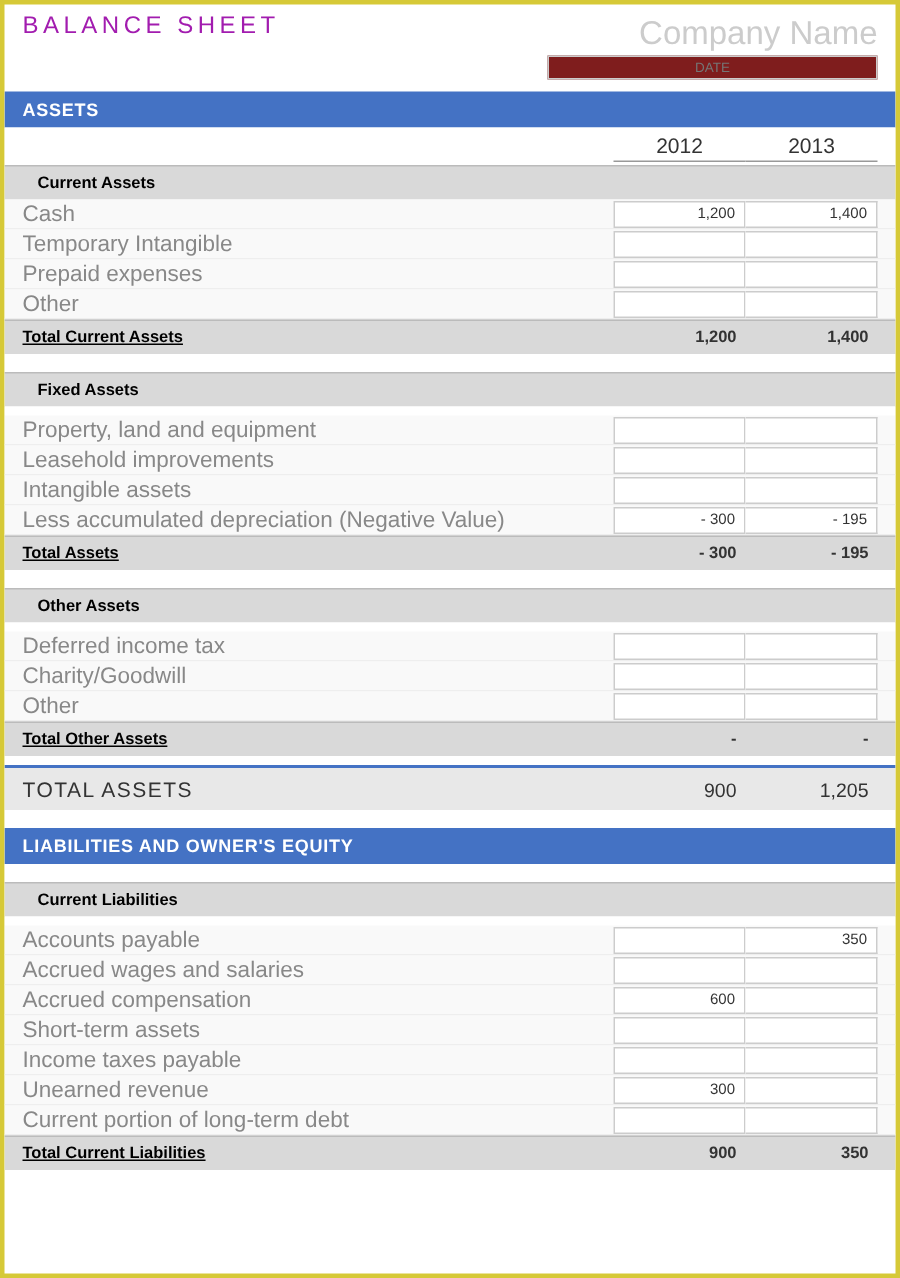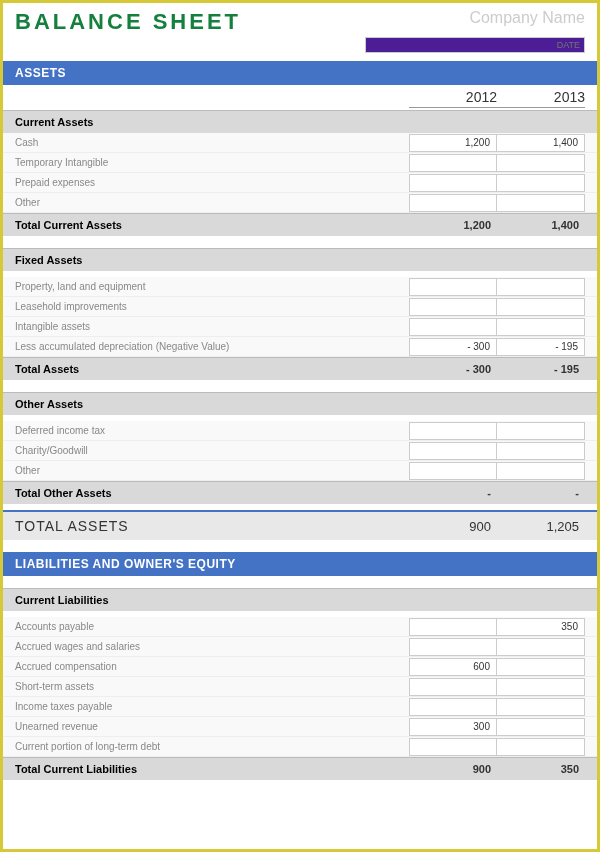--- a/index.html
+++ b/index.html
@@ -13,85 +13,85 @@
     color: #666;
     overflow: hidden;
   }
   .header {
     display: flex;
     justify-content: space-between;
     align-items: flex-start;
     padding: 6px 12px 2px 12px;
   }
   .title {
+    font-size: 16px;
+    color: #a21caf;
+    letter-spacing: 3px;
+    font-weight: 400;
+  }
+  .company {
     font-size: 22px;
-    color: #15803d;
-    letter-spacing: 3px;
-    font-weight: 700;
-  }
-  .company {
-    font-size: 16px;
     color: #ccc;
     font-weight: 400;
   }
   .date-wrap {
     padding: 0 12px 8px 12px;
     text-align: right;
   }
   .date-input {
     border: 1px solid #ccc;
     color: #bbb;
     font-size: 9px;
     padding: 2px 4px;
     width: 220px;
-    text-align: right;
-    background: #4c1d95;
+    text-align: center;
+    background: #7f1d1d;
   }
   .section-header {
     background: #4472c4;
     color: #fff;
     font-size: 12px;
     font-weight: 700;
     padding: 5px 12px;
     letter-spacing: 0.5px;
   }
   .years-row {
     display: flex;
     padding: 4px 12px 2px 12px;
     background: #fff;
   }
   .years-row .spacer { flex: 1; }
   .years-row .yr {
     width: 88px;
-    text-align: right;
+    text-align: center;
     font-size: 14px;
     color: #333;
     border-bottom: 1px solid #999;
     padding-bottom: 2px;
   }
   .sub-header {
     background: #d9d9d9;
     color: #000;
     font-weight: 700;
     font-size: 11px;
-    padding: 5px 12px;
+    padding: 5px 22px;
     border-top: 1px solid #bbb;
   }
   .line {
     display: flex;
     align-items: center;
     padding: 0 12px;
     height: 20px;
     border-bottom: 1px solid #eee;
     background: #f9f9f9;
   }
   .line .label {
     flex: 1;
     color: #888;
-    font-size: 10px;
+    font-size: 15px;
   }
   .line .cell {
     width: 88px;
     height: 18px;
     border: 1px solid #ccc;
     background: #fff;
     text-align: right;
     padding: 2px 6px 0 0;
     font-size: 10px;
     color: #333;
@@ -101,21 +101,21 @@
   .total-row {
     display: flex;
     align-items: center;
     background: #d9d9d9;
     padding: 5px 12px;
     font-weight: 700;
     color: #000;
     font-size: 11px;
     border-top: 1px solid #bbb;
   }
-  .total-row .label { flex: 1; }
+  .total-row .label { flex: 1; text-decoration: underline; }
   .total-row .val {
     width: 88px;
     text-align: right;
     padding-right: 6px;
     color: #333;
   }
   .gap { height: 12px; background: #fff; }
   .gap-sm { height: 6px; background: #fff; }
   .grand-total {
     display: flex;

